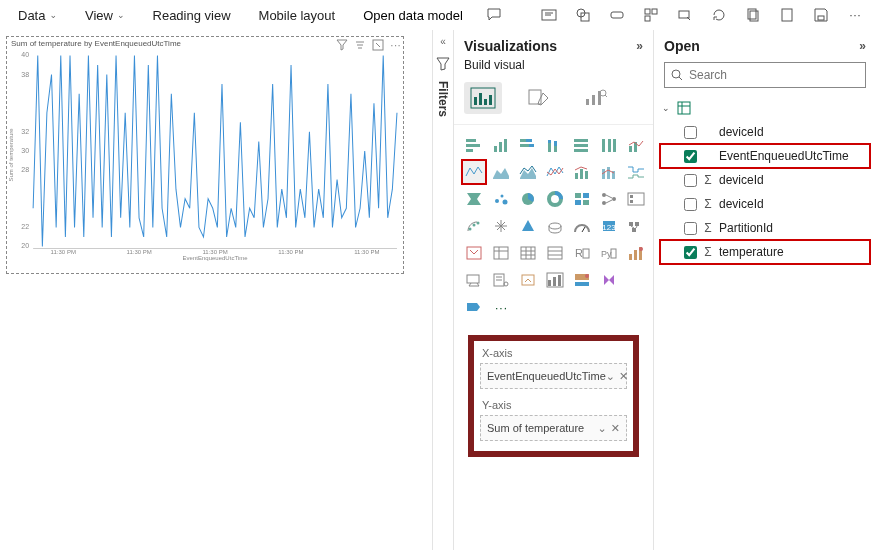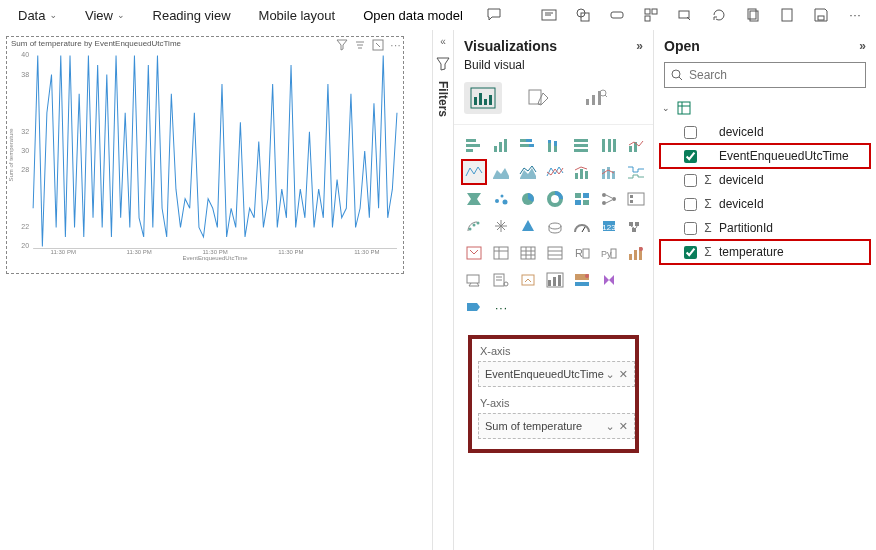--- a/index.html
+++ b/index.html
@@ -42,21 +42,21 @@
   .mode-btn{width:38px;height:32px;display:flex;align-items:center;justify-content:center;border-radius:3px;}
   .mode-btn.active{background:#e9e9e9;}
   .mode-btn svg{width:26px;height:22px;}
 
   .viz-grid{padding:8px 8px 4px 8px; display:grid; grid-template-columns: repeat(7, 24px); grid-auto-rows:24px; gap:3px;}
   .viz-cell{width:24px;height:24px;display:flex;align-items:center;justify-content:center;cursor:pointer; font-size:13px; color:#14532d;}
   .viz-cell.selected{outline:2px solid #c00;outline-offset:-1px;background:#f0f0f0;}
   .viz-cell svg{width:18px;height:16px;}
 
   .axis-section{margin:6px 8px 0 8px; padding:6px 6px 10px 6px;}
-  .axis-box{border:4px solid #7f1d1d; padding:6px 0 10px 6px;}
+  .axis-box{border:6px solid #7f1d1d; padding:6px 6px 10px 6px;}
   .axis-lbl{font-size:11px; color:#666; padding:0 2px 4px 2px;}
   .field-well{border:1px dashed #bbb; height:26px; display:flex; align-items:center; padding:0 6px; font-size:11px; color:#444; background:#fafafa; justify-content:space-between;}
   .field-well .well-actions{display:flex; gap:4px;color:#777;}
   .sec-axis{margin:8px 8px 0 8px;}
 
   
   .data-pane{width:222px; display:flex; flex-direction:column;}
   .search-box{margin:4px 10px 8px 10px; border:1px solid #888; height:26px; display:flex; align-items:center; padding:0 6px; gap:6px;}
   .search-box input{border:none;outline:none;font-size:12px;flex:1;}
   .tree{padding:0 6px 0 6px;}

